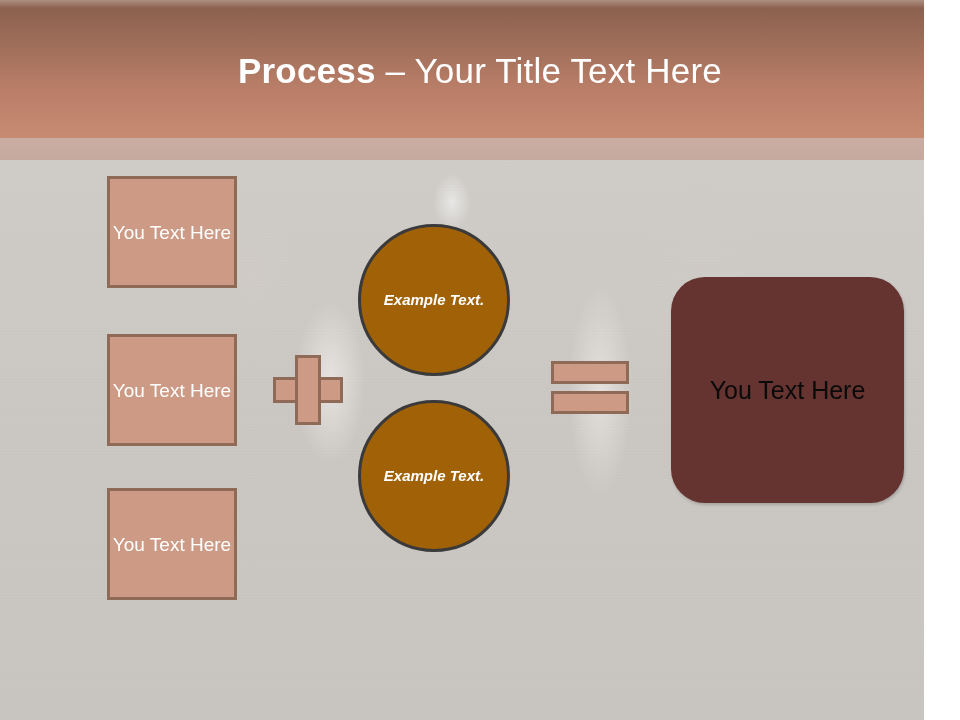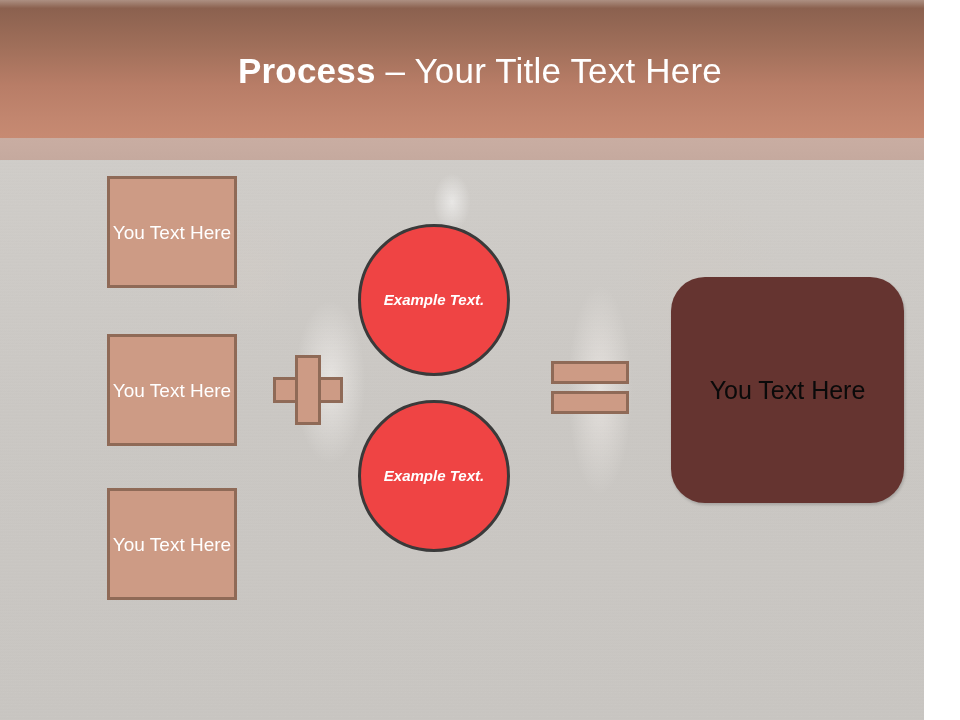--- a/index.html
+++ b/index.html
@@ -102,21 +102,21 @@
     position: absolute;
     left: 25px; top: 25px; width: 20px; height: 20px;
     background: #cd9b85;
   }
 
   
   .circle {
     position: absolute;
     width: 152px; height: 152px;
     border-radius: 50%;
-    background: #ef4444;
+    background: #a16207;
     border: 3px solid #3a3a3a;
     box-sizing: border-box;
     display: flex;
     align-items: center;
     justify-content: center;
     color: #ffffff;
     font-size: 15px;
     line-height: 24px;
     font-weight: bold;
     font-style: italic;

